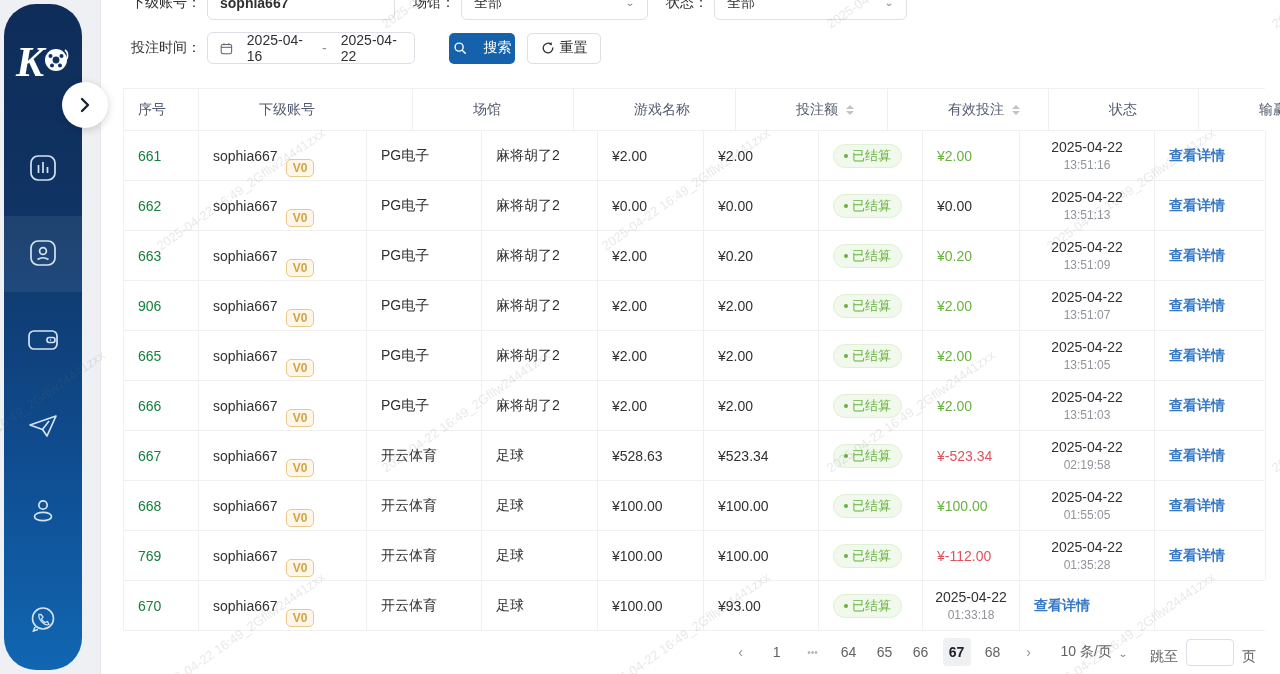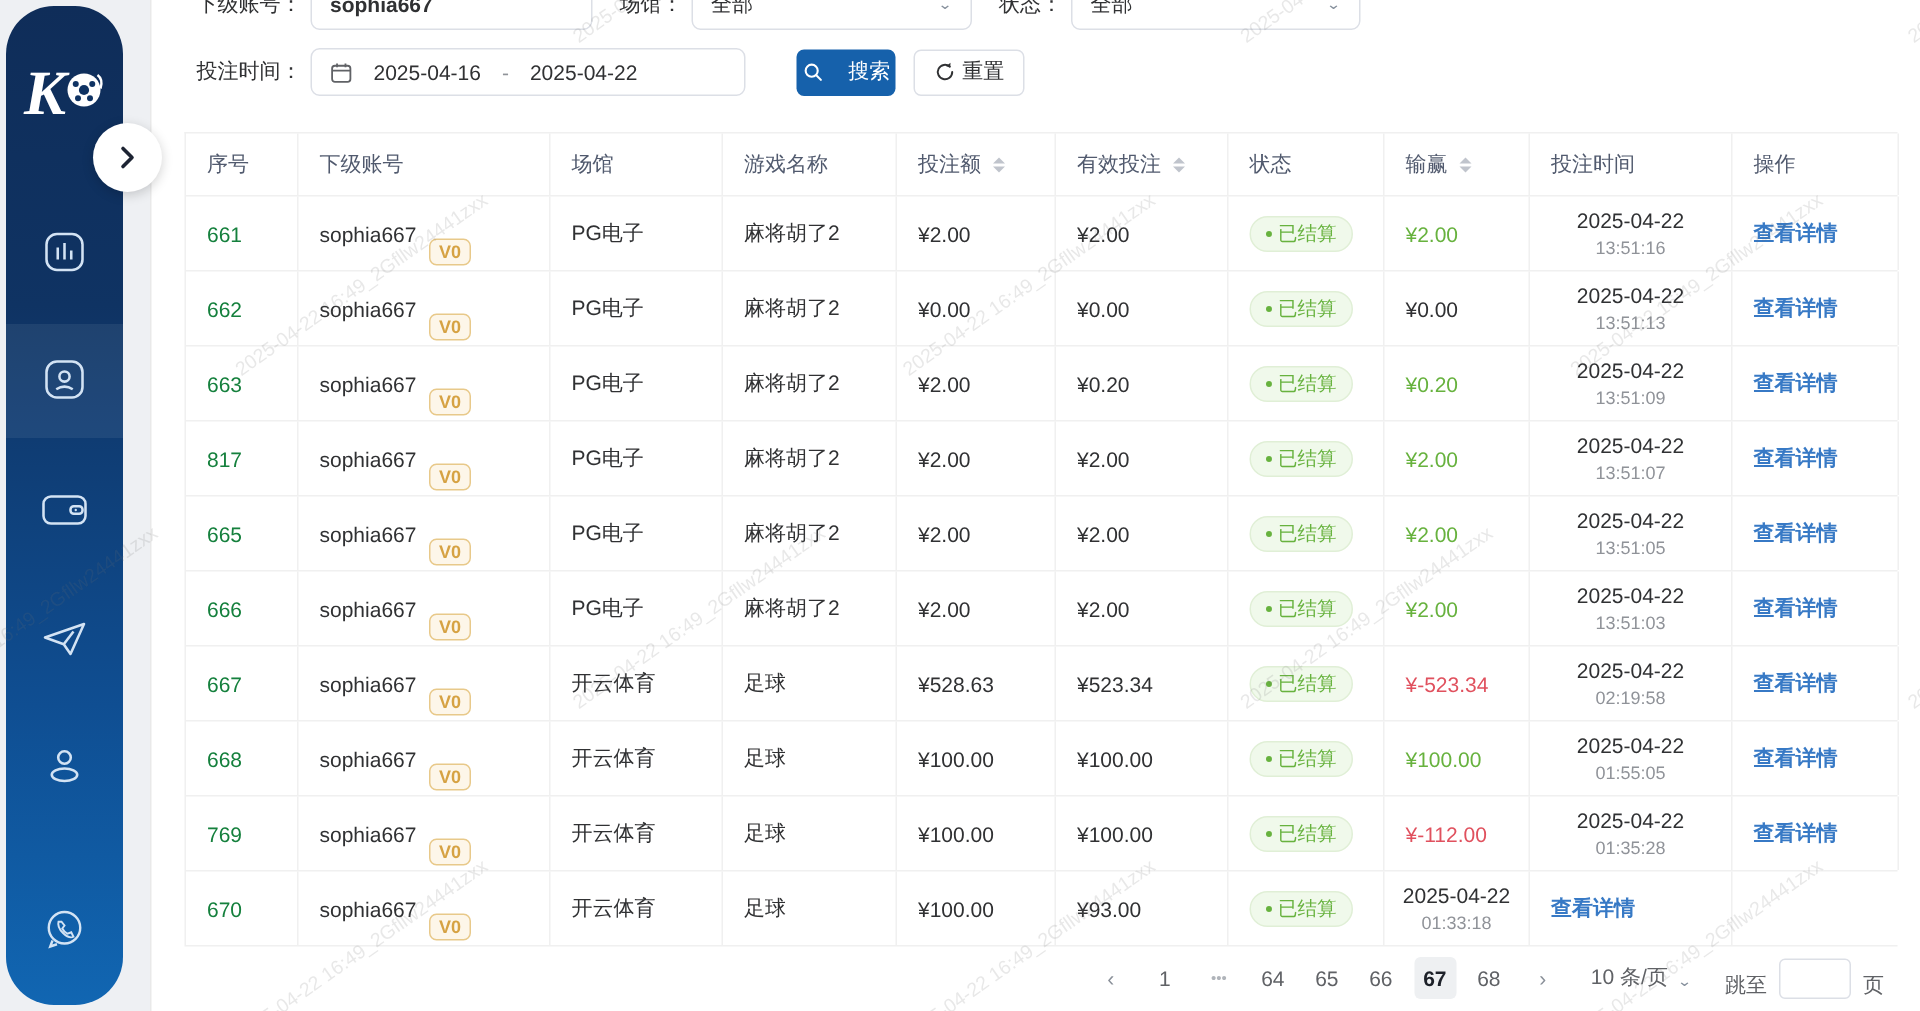--- a/index.html
+++ b/index.html
@@ -38,21 +38,21 @@
   .f-input, .f-select {
     height:34px; border:1px solid #dcdfe6; border-radius:6px; background:#fff;
     display:flex; align-items:center; padding:0 12px; color:#303133;
   }
   .f-input { width:188px; font-weight:600; }
   .f-select { justify-content:space-between; color:#303133; }
   .sel-venue { width:187px; margin-right:18px; }
   .sel-status { width:193px; }
   .caret { color:#86909c; font-size:12px; transform:scaleY(0.8); }
   .date-box {
-    width:290px; height:32px; border:1px solid #dcdfe6; border-radius:6px;
+    width:208px; height:32px; border:1px solid #dcdfe6; border-radius:6px;
     display:flex; align-items:center; padding:0 12px; gap:14px; color:#303133;
   }
   .btn-search {
     margin-left:34px; width:66px; height:31px; border:none; border-radius:5px;
     background:var(--accent,#1661ab); color:#fff; font-size:14px;
     display:flex; align-items:center; justify-content:center; gap:17px; cursor:pointer;
   }
   .btn-reset {
     margin-left:12px; width:74px; height:31px; border:1px solid #dcdfe6; border-radius:5px;
     background:#fff; color:#303133; font-size:14px;
@@ -62,21 +62,21 @@
   .table { position:absolute; left:22px; top:88px; width:1142px; border-top:1px solid #f0f0f0; border-left:1px solid #f0f0f0; }
   .tr {
     display:grid;
     grid-template-columns:75px 168px 115px 116px 106px 115px 104px 97px 135px 111px;
     border-bottom:1px solid #f0f0f0;
   }
   .th,.td {
     border-right:1px solid #f0f0f0; padding:0 14px; display:flex; align-items:center;
     overflow:hidden; white-space:nowrap;
   }
-  .thead .tr { height:42px; }
+  .thead .tr { height:42px;gap:46px; }
   .tbody .tr { height:50px; }
   .th { color:#515a6e; }
   .sorter { display:inline-flex; flex-direction:column; margin-left:8px; line-height:0; }
   .sorter i { border:4px solid transparent; width:0; height:0; display:block; }
   .sorter .up   { border-bottom-color:#c0c4cc; margin-bottom:2px; }
   .sorter .down { border-top-color:#c0c4cc; }
   .cell-no { color:#15803d; }
   .badge-v0 {
     margin-left:8px; font-size:12px; padding:1px 6px; border-radius:5px;
     color:var(--badge,#d6a243); background:#fdf6e9; border:1px solid #e8c98a; font-weight:600;margin-top:24px;
@@ -337,21 +337,21 @@
           <div class="td win-green">¥0.20</div>
           <div class="td time-cell">
             <span>2025-04-22</span>
             <span class="t2">13:51:09</span>
           </div>
           <div class="td">
             <span class="link">查看详情</span>
           </div>
         </div>
         <div class="tr">
-          <div class="td cell-no">817</div>
+          <div class="td cell-no">906</div>
           <div class="td">
             <span>sophia667</span>
             <span class="badge-v0">V0</span>
           </div>
           <div class="td">PG电子</div>
           <div class="td">麻将胡了2</div>
           <div class="td">¥2.00</div>
           <div class="td">¥2.00</div>
           <div class="td">
             <span class="pill"><span class="dot"></span>已结算</span>

